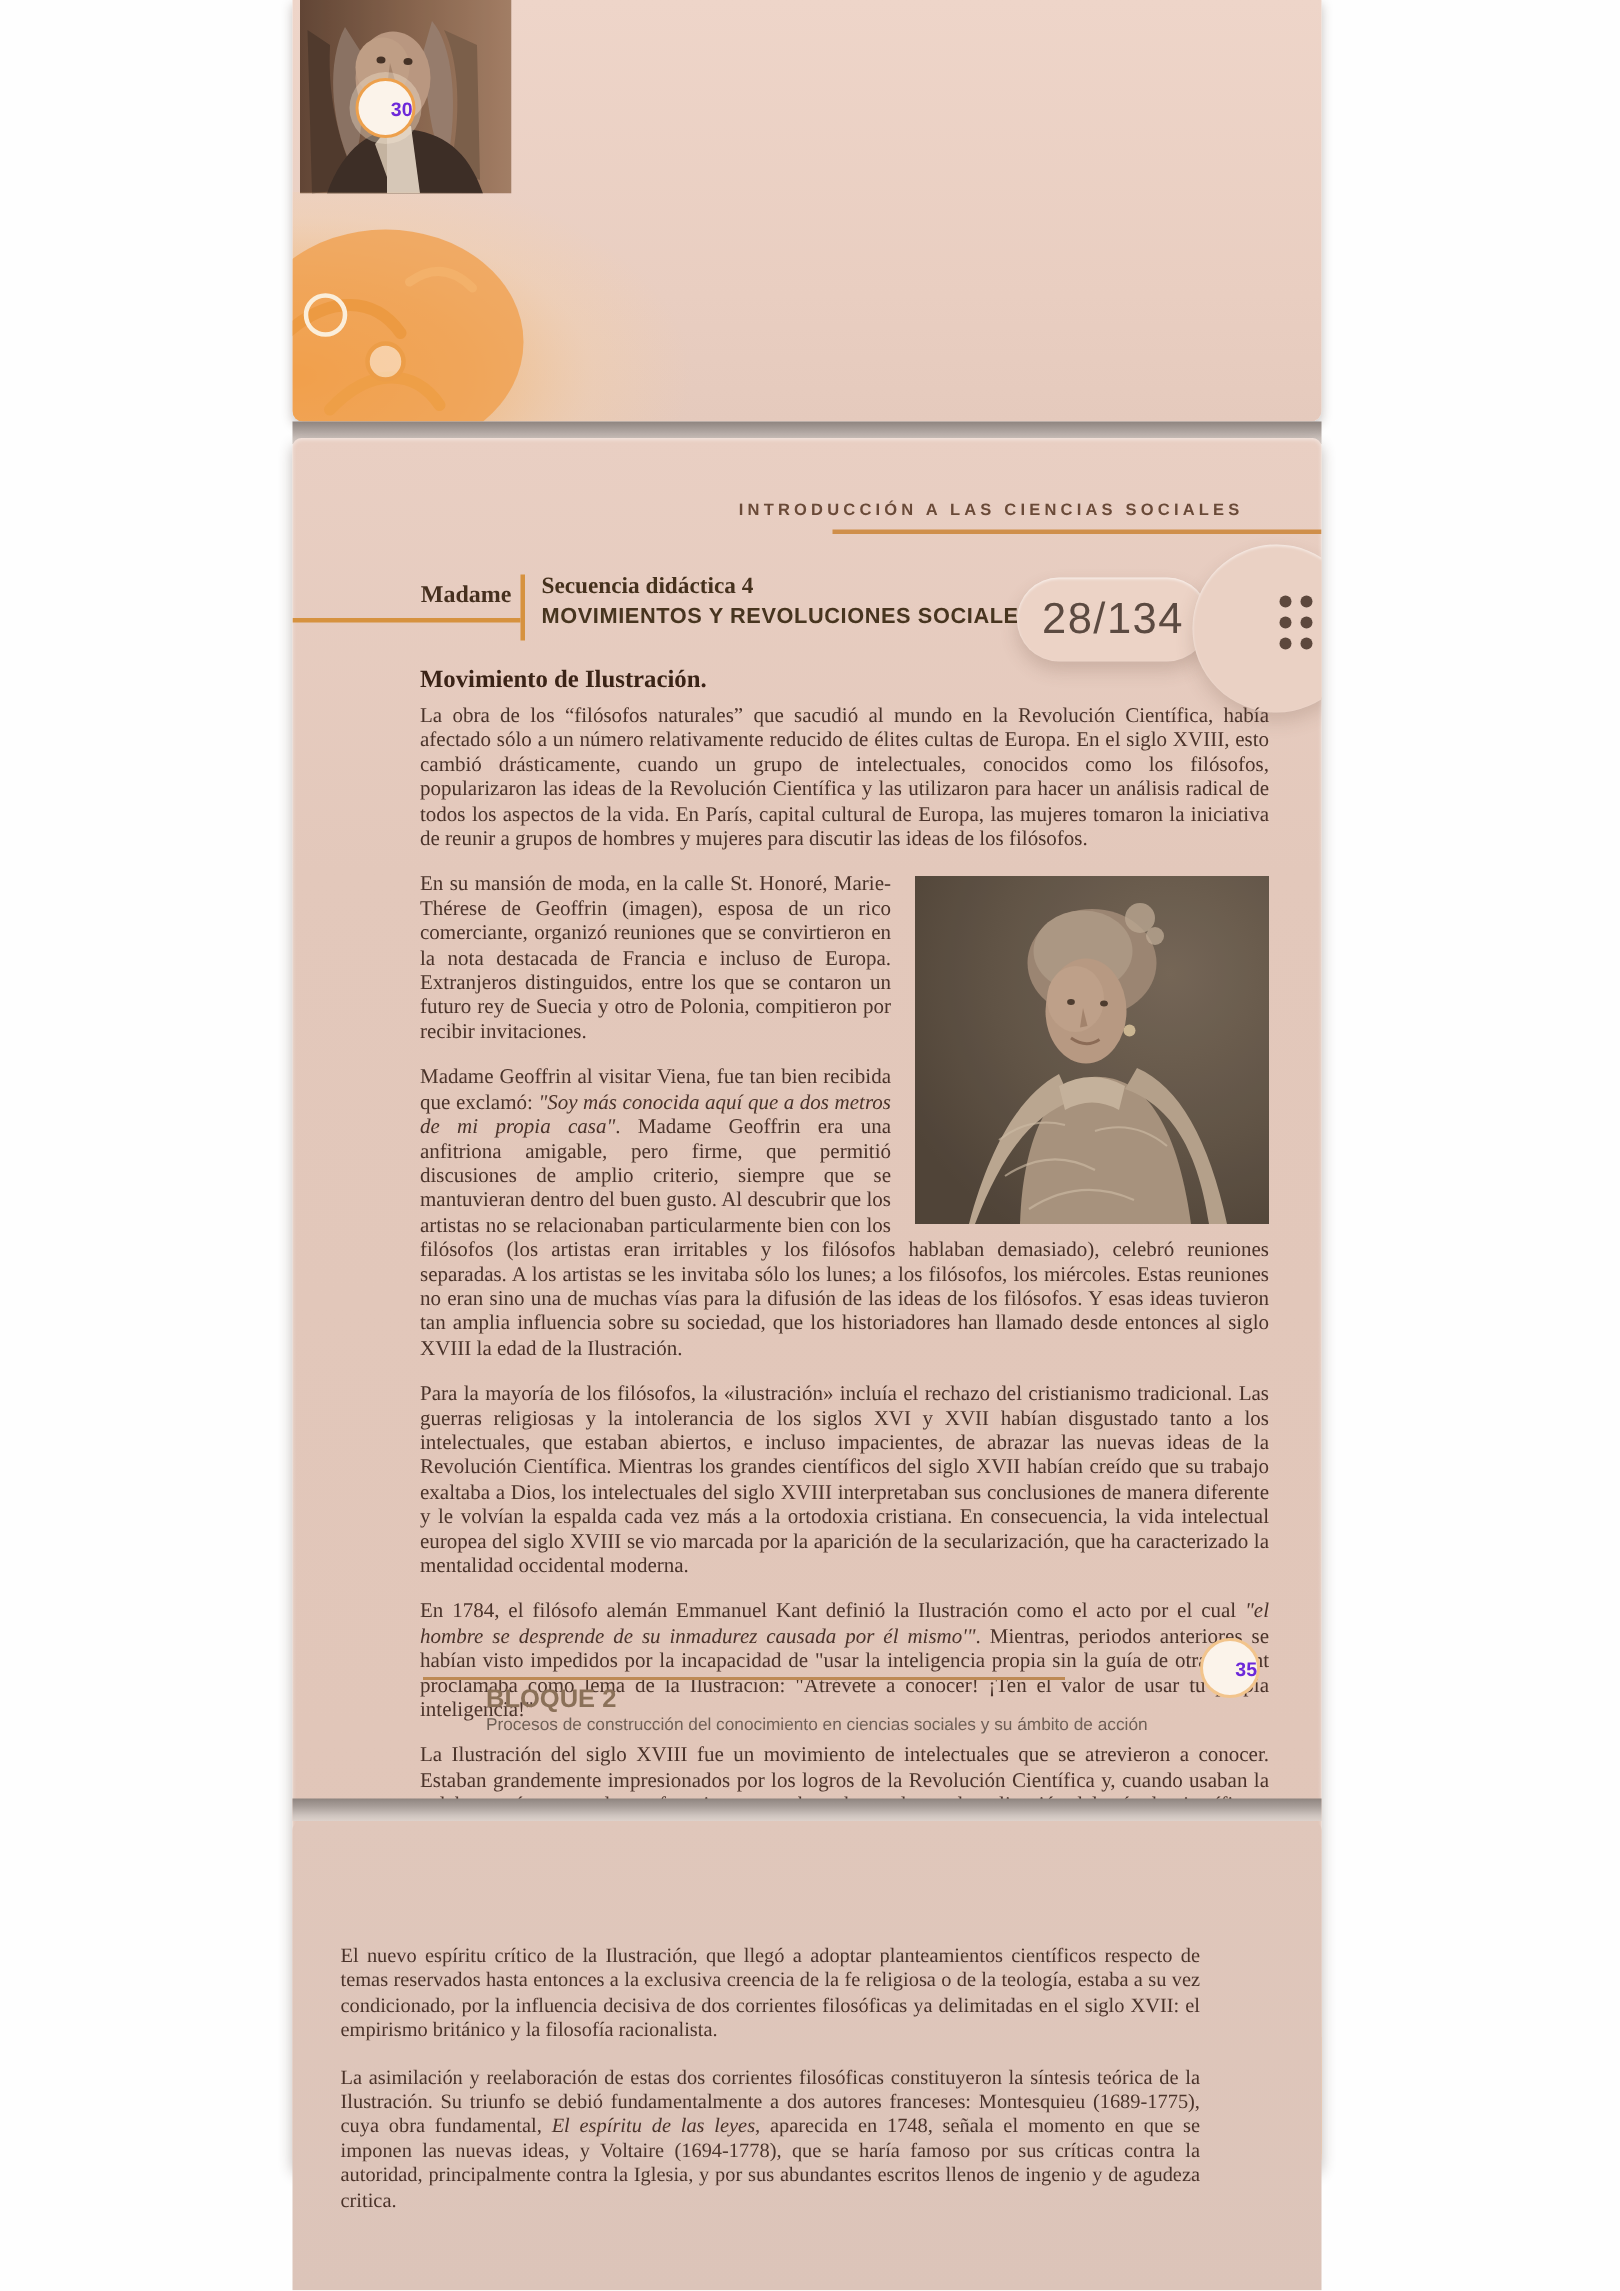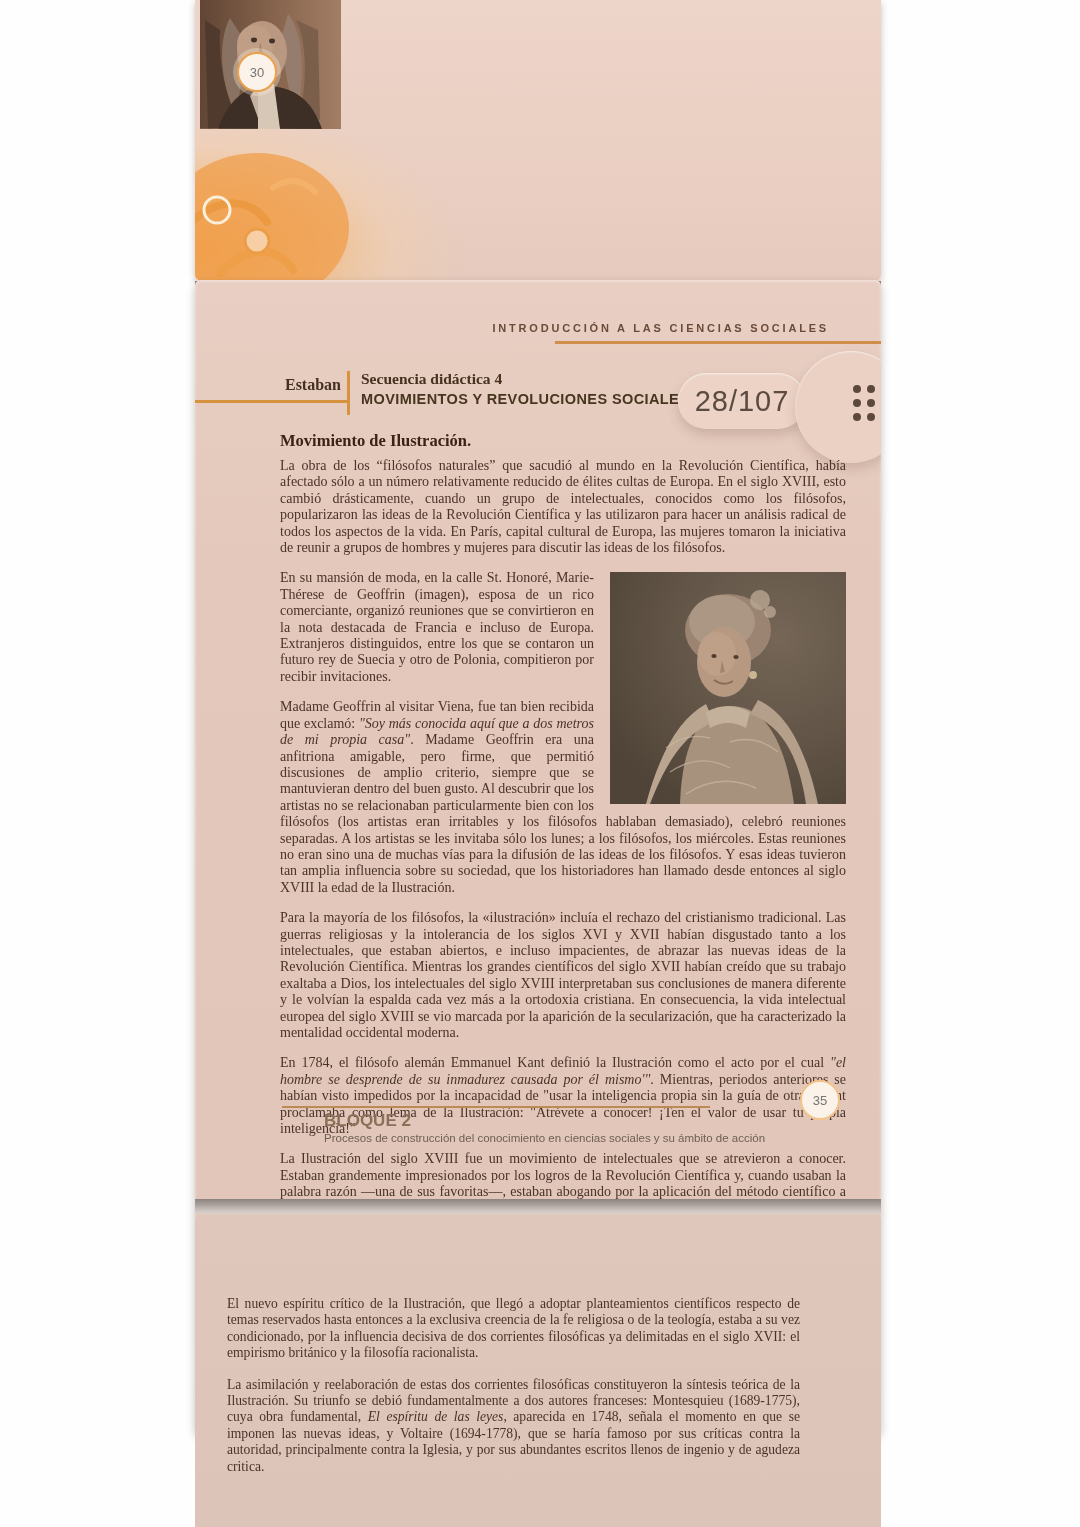--- a/index.html
+++ b/index.html
@@ -2,36 +2,36 @@
 <html><head>
 <meta charset="utf-8">
 <style>
   html,body{margin:0;padding:0;background:#ffffff;}
   .canvas{position:relative;width:1080px;height:1527px;background:#fefefe;overflow:hidden;
           font-family:"Liberation Serif",serif;}
   
   .page-card{position:absolute;left:195px;width:686px;overflow:hidden;}
   .page-prev{top:0;height:281px;background:linear-gradient(180deg,#eed5c9 0%,#e9cec1 70%,#e5cabd 100%);
              border-radius:0 0 7px 7px;box-shadow:0 3px 7px rgba(60,40,30,.28);}
-  .page-main{top:280px;height:1154px;background:linear-gradient(180deg,#e9cfc3 0%,#e3c8bb 25%,#e0c5b8 100%);
+  .page-main{top:292px;height:1154px;background:linear-gradient(180deg,#e9cfc3 0%,#e3c8bb 25%,#e0c5b8 100%);
              border-radius:6px 6px 7px 7px;box-shadow:0 1px 3px rgba(255,255,255,.5) inset,0 4px 9px rgba(60,40,30,.30);}
   .page-next{top:1214px;height:313px;background:linear-gradient(180deg,#e0c7bb 0%,#dcc4b9 100%);
              border-radius:6px 6px 0 0;}
   .band{position:absolute;left:195px;width:686px;height:15px;
         background:linear-gradient(180deg,#8e847f 0%,#a89e99 35%,#cdc3be 75%,#ddd2cc 100%);}
   .band1{top:281px;} .band2{top:1199px;}
   
   .locke{position:absolute;left:5px;top:0;width:141px;height:129px;}
   .geoffrin{float:right;width:236px;height:232px;margin:2px 0 8px 16px;}
   
   .decorA{position:absolute;left:0;bottom:0;width:330px;height:153px;}
   .decorB{position:absolute;right:0;bottom:0;width:150px;height:118px;}
   .badge{position:absolute;border-radius:50%;background:#fbf3ea;border:2px solid #eda04c;
-         display:flex;align-items:center;justify-content:center;
-         font-family:"Liberation Sans",sans-serif;font-weight:normal;color:#737373;}
+         display:flex;align-items:center;justify-content:flex-end;
+         font-family:"Liberation Sans",sans-serif;font-weight:bold;color:#6d28d9;}
   .badge30{left:42px;top:52px;width:36px;height:36px;font-size:13px;box-shadow:0 0 0 4px rgba(250,235,215,.35);}
   .badge31{left:605px;top:800px;width:36px;height:36px;font-size:13px;border-color:#f2c48c;}
   
   .running{position:absolute;top:42px;right:52px;font-family:"Liberation Sans",sans-serif;
            font-size:11px;font-weight:600;letter-spacing:2.8px;color:#6a4a38;}
   .running-rule{position:absolute;top:61px;right:0;width:326px;height:2.5px;background:#cf8f4b;}
   
   .hline{position:absolute;left:0;top:120px;width:152px;height:3px;background:#d6923f;}
   .vline{position:absolute;left:152px;top:91px;width:3px;height:44px;background:#d6923f;}
   .inicio{position:absolute;left:58px;top:96px;width:88px;text-align:right;
@@ -122,28 +122,28 @@
 
   <div class="band band1"></div>
 
   <div class="page-card page-main">
 
     <div class="running">INTRODUCCIÓN A LAS CIENCIAS SOCIALES</div>
     <div class="running-rule"></div>
 
     <div class="hline"></div>
     <div class="vline"></div>
-    <div class="inicio">Estaban</div>
+    <div class="inicio">Madame</div>
     <div class="titles">
       <div class="t1">Secuencia didáctica 4</div>
       <div class="t2">MOVIMIENTOS Y REVOLUCIONES SOCIALES</div>
     </div>
 
     <div class="pill">
-      <span>28/107</span>
+      <span>28/134</span>
     </div>
     <div class="gridbtn">
       <div class="dots">
         <span></span>
           <span></span>
           <span></span>
           <span></span>
           <span></span>
           <span></span>
       </div>

